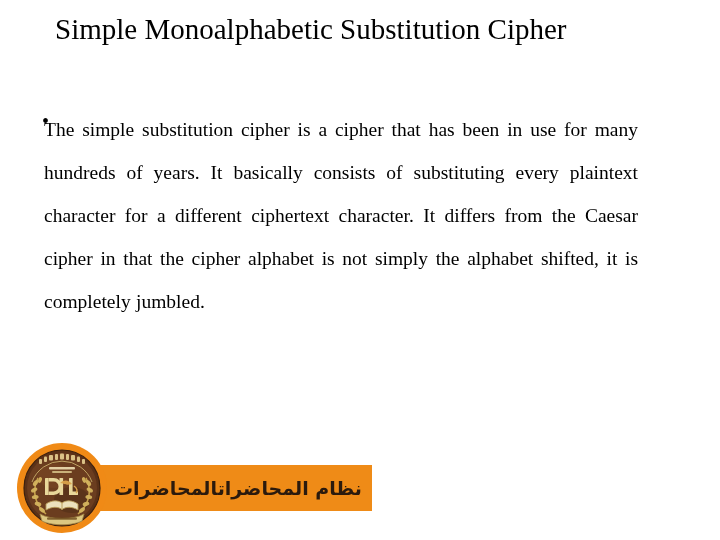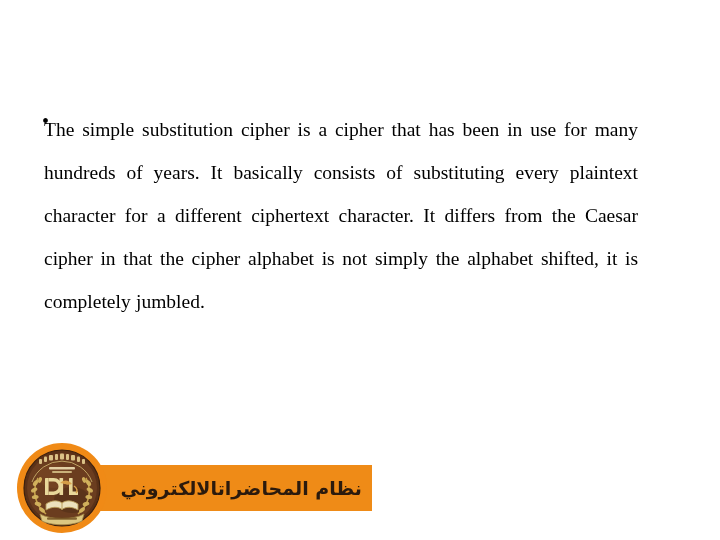--- a/index.html
+++ b/index.html
@@ -125,33 +125,34 @@
     display: block;
     width: 92px;
     height: 92px;
   }
 </style>
 </head>
 <body>
 
 <div class="slide">
 
+  <div class="slide-title">Simple Monoalphabetic Substitution Cipher</div>
 
   <div class="body-block">
     <div class="bullet-row">
       <span class="bullet-glyph">•</span>
       <span class="bullet-text">The simple substitution cipher is a cipher that has been in use for many hundreds of years. It basically consists of substituting every plaintext character for a different ciphertext character. It differs from the Caesar cipher in that the cipher alphabet is not simply the alphabet shifted, it is completely jumbled.</span>
     </div>
   </div>
 
   <div class="footer">
 
     <div class="footer-bar">
       <div class="footer-bar-text">
-        <span class="gapword">نظام المحاضرات</span><span>الالكتروني</span>
+        <span class="gapword">نظام المحاضرات</span><span>المحاضرات</span>
       </div>
     </div>
 
     <div class="seal-wrap">
       <svg class="seal-svg" viewBox="0 0 92 92">
 
         <circle cx="46" cy="46" r="45" fill="#f08a16"></circle>
 
         <circle cx="46" cy="46" r="38" fill="#5a3118"></circle>
         <circle cx="46" cy="46" r="38" fill="none" stroke="#3a1f0e" stroke-width="1.2"></circle>

